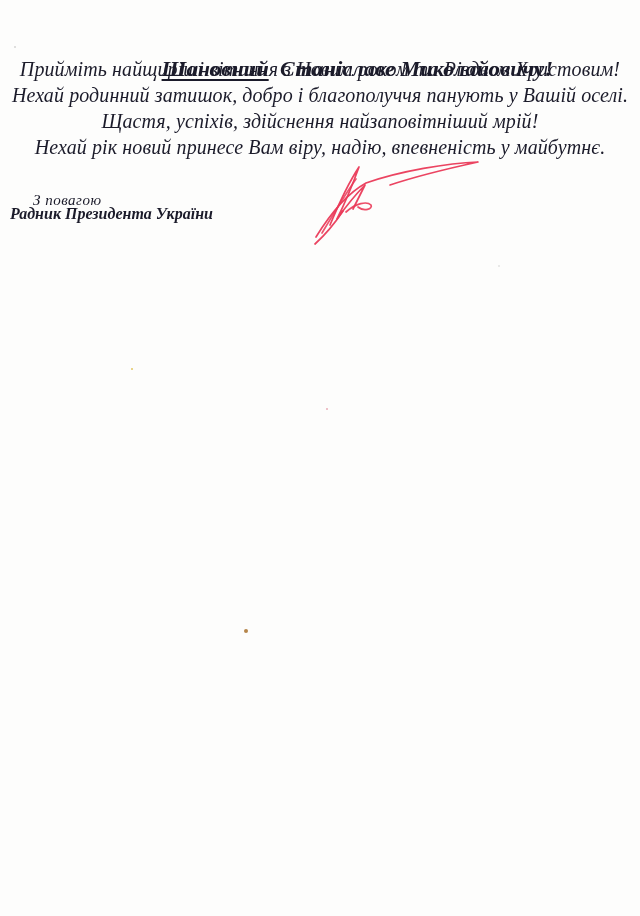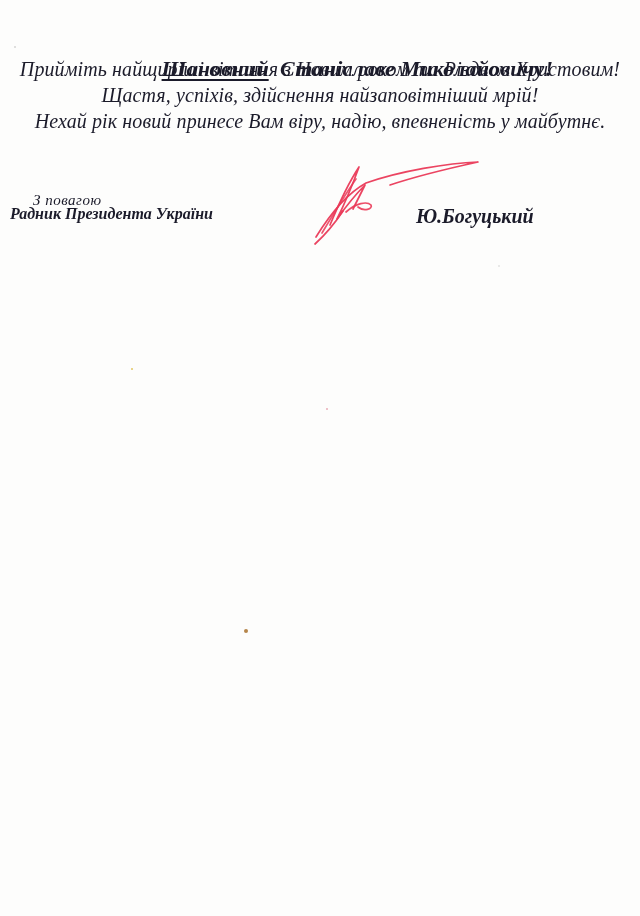--- a/index.html
+++ b/index.html
@@ -109,20 +109,21 @@
 <body>
 
 <div class="paper">
 
   <div class="salutation">
     <span class="underlined">Шановний</span><span>  Станіславе Миколайовичу!</span>
   </div>
 
   <div class="body-lines">
     <div class="body-line">Прийміть найщиріші вітання з Новим роком та Різдвом Христовим!</div>
+    <div class="body-line">Нехай родинний затишок, добро і благополуччя панують у Вашій оселі.</div>
     <div class="body-line">Щастя, успіхів, здійснення найзаповітніший мрій!</div>
     <div class="body-line">Нехай рік новий принесе Вам віру, надію, впевненість у майбутнє.</div>
   </div>
 
   <div class="closing">З повагою</div>
 
   <div class="sender-title">Радник Президента України</div>
 
   <svg class="signature" viewBox="0 0 184 100" aria-hidden="true">
     <g fill="none" stroke-width="1.7" stroke-linecap="round" stroke-linejoin="round" stroke="#ea3a58">
@@ -132,21 +133,20 @@
       <path d="M 24 76 C 34 52 45 30 53 18 C 45 40 37 58 31 70 C 41 56 51 44 59 36 C 53 48 49 56 47 60" opacity="0.95"></path>
 
       <path d="M 40 63 C 50 54 61 52 65 56 C 67 60 58 63 52 58" opacity="0.9"></path>
 
       <path d="M 16 84 C 28 64 40 44 50 30" opacity="0.85"></path>
 
       <path d="M 37 62 C 29 74 19 86 9 95" opacity="0.95"></path>
     </g>
   </svg>
 
-  <div class="sender-name">Ю.Богуцький</div>
 
   <div class="speck speck-1"></div>
   <div class="speck speck-2"></div>
   <div class="speck speck-3"></div>
   <div class="speck speck-4"></div>
   <div class="speck speck-5"></div>
 
 </div>
 
 </body></html>

